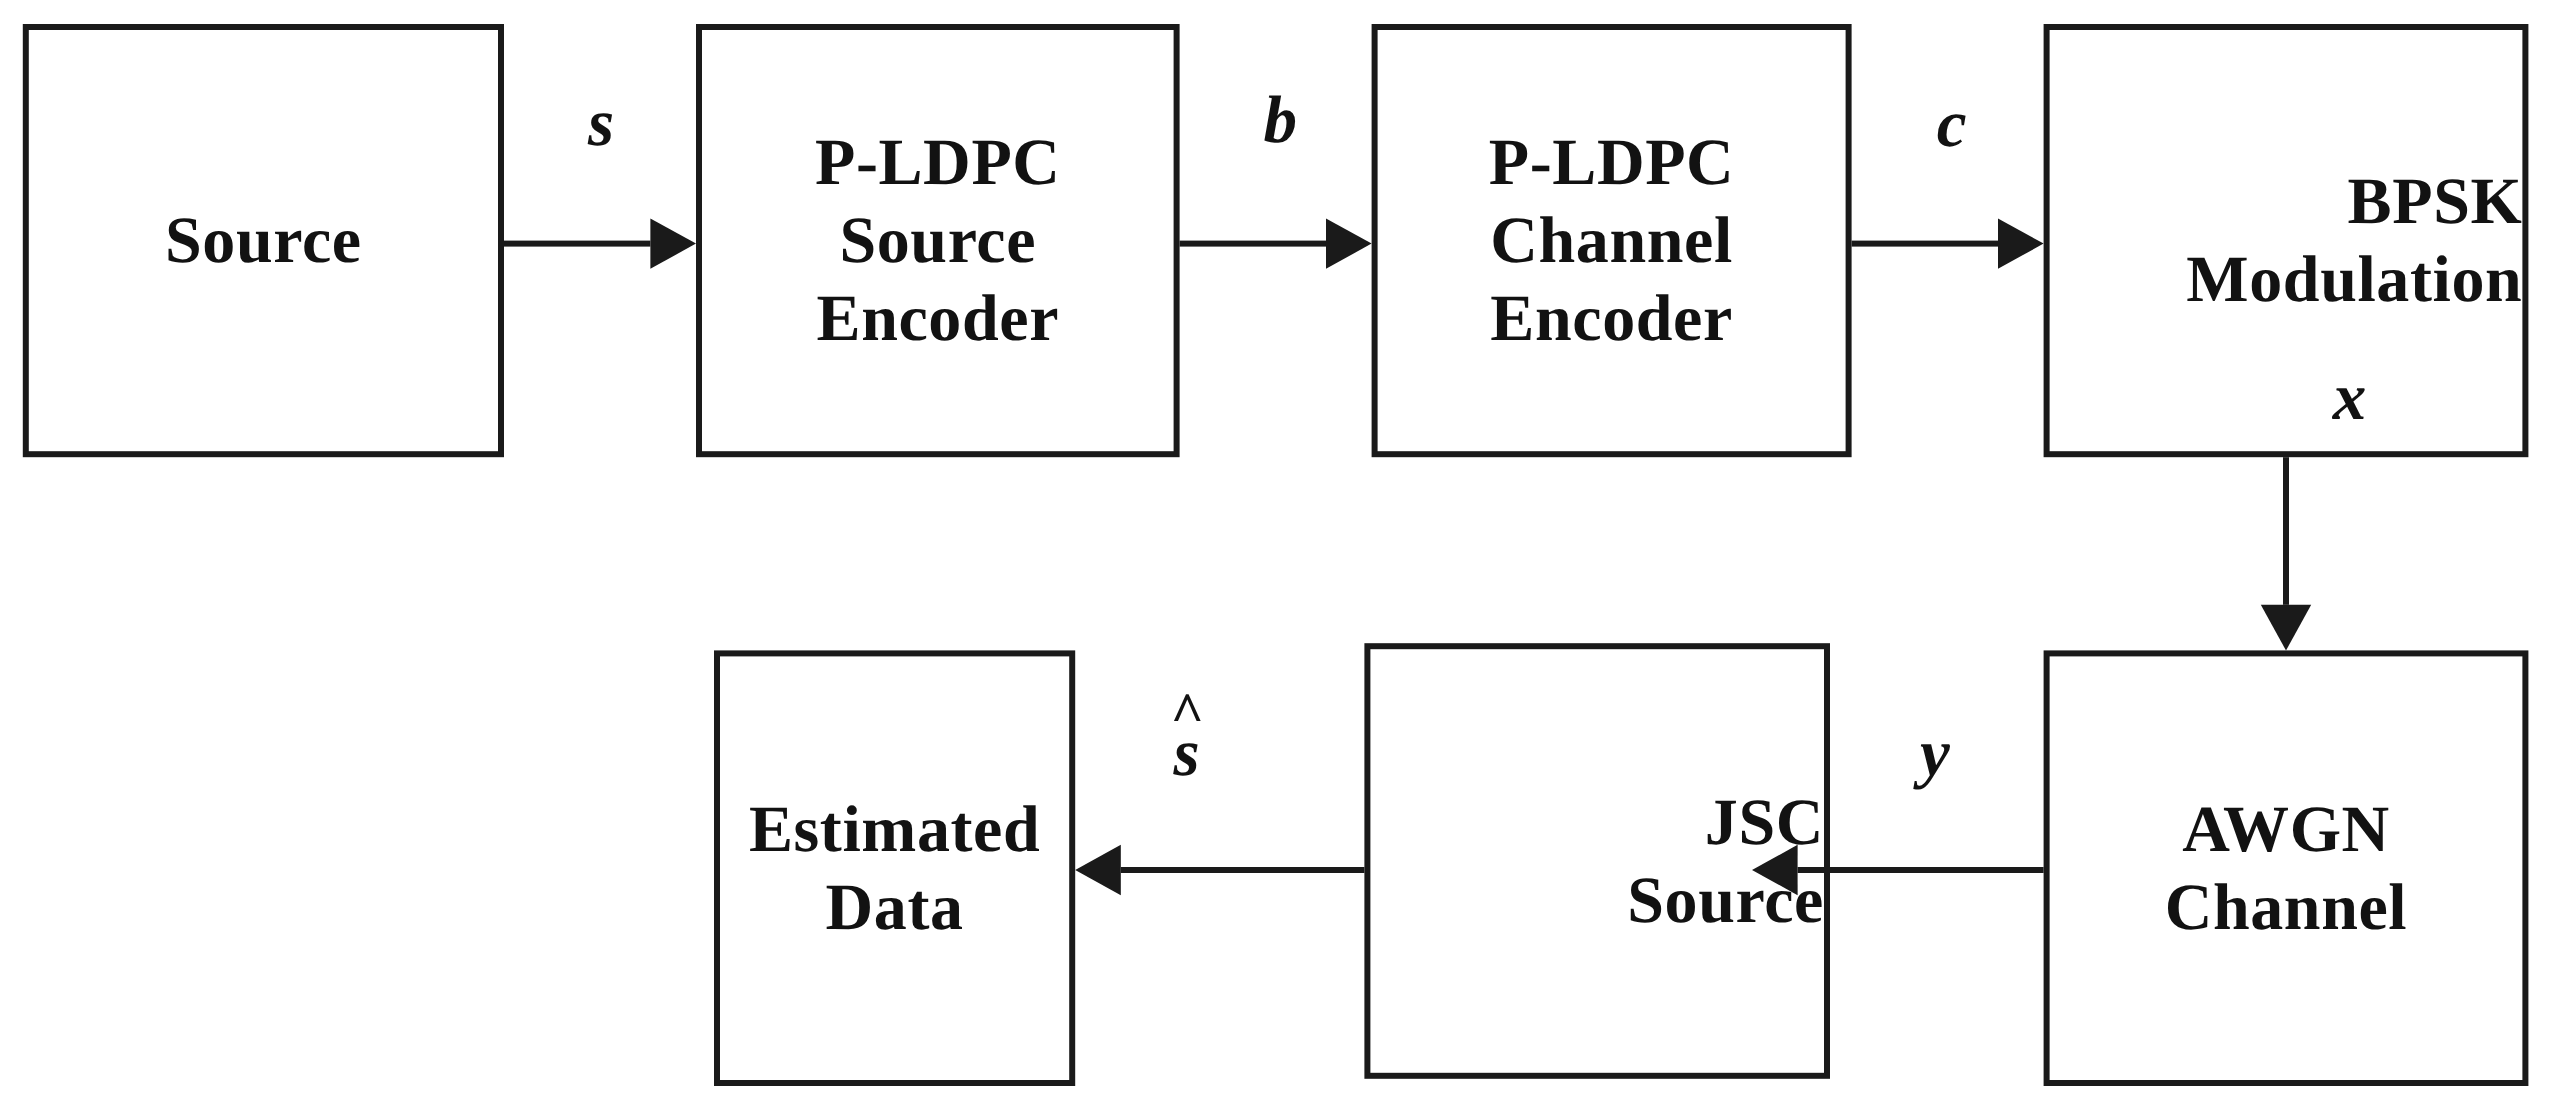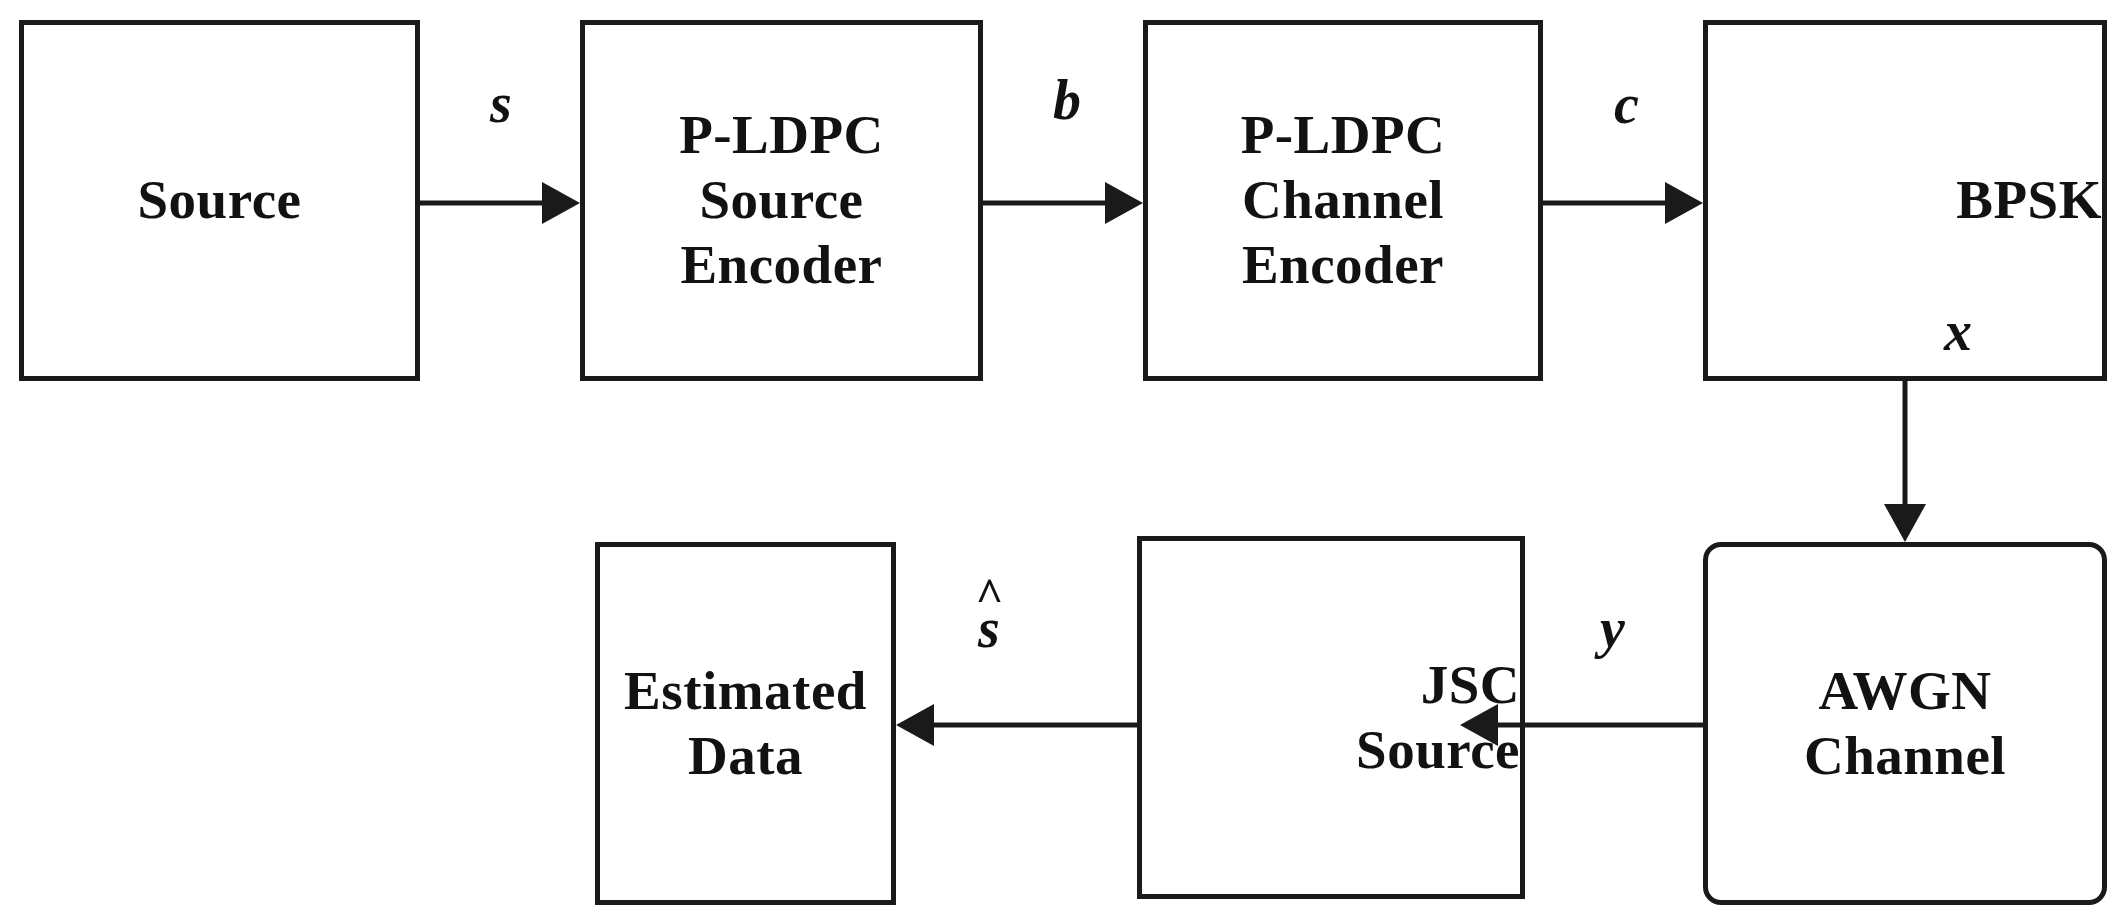--- a/index.html
+++ b/index.html
@@ -122,33 +122,34 @@
   </div>
 
   <div class="block" style="left:1143px; top:20px; width:400px; height:361px;">
     <div class="line">P-LDPC</div>
     <div class="line">Channel</div>
     <div class="line">Encoder</div>
   </div>
 
   <div class="block" style="left:1703px; top:20px; width:404px; height:361px;align-items:flex-end;">
     <div class="line">BPSK</div>
+    <div class="line">Modulation</div>
   </div>
 
   <div class="block" style="left:595px; top:542px; width:301px; height:363px;">
     <div class="line">Estimated</div>
     <div class="line">Data</div>
   </div>
 
   <div class="block" style="left:1137px; top:536px; width:388px; height:363px;align-items:flex-end;">
     <div class="line">JSC</div>
     <div class="line">Source</div>
   </div>
 
-  <div class="block" style="left:1703px; top:542px; width:404px; height:363px;border-radius:18px;">
+  <div class="block" style="left:1703px; top:542px; width:404px; height:363px;">
     <div class="line">AWGN</div>
     <div class="line">Channel</div>
   </div>
 
   <div class="harrow right" style="left:420px; top:182px; width:160px; height:42px;">
     <div class="shaft" style="width:122px;"></div>
     <div class="head"></div>
   </div>
 
   <div class="harrow right" style="left:983px; top:182px; width:160px; height:42px;">

